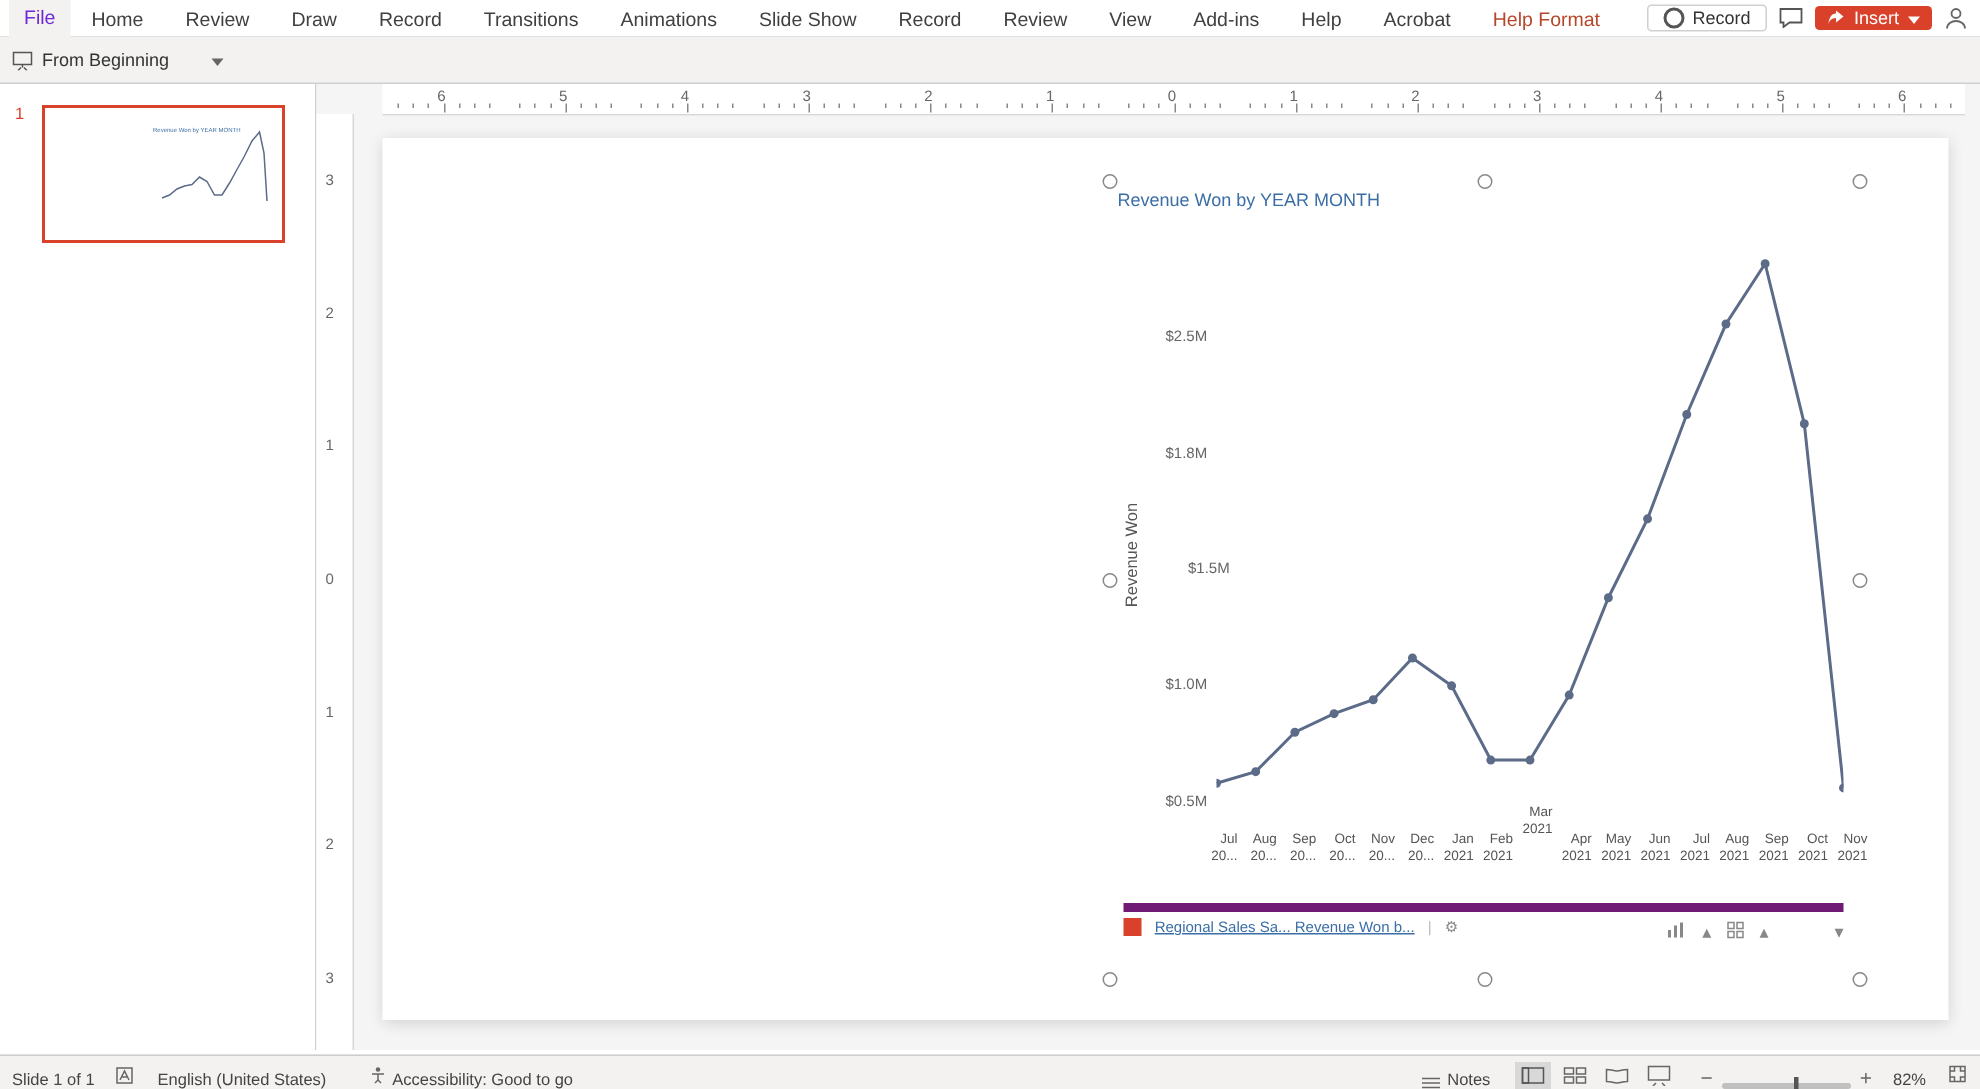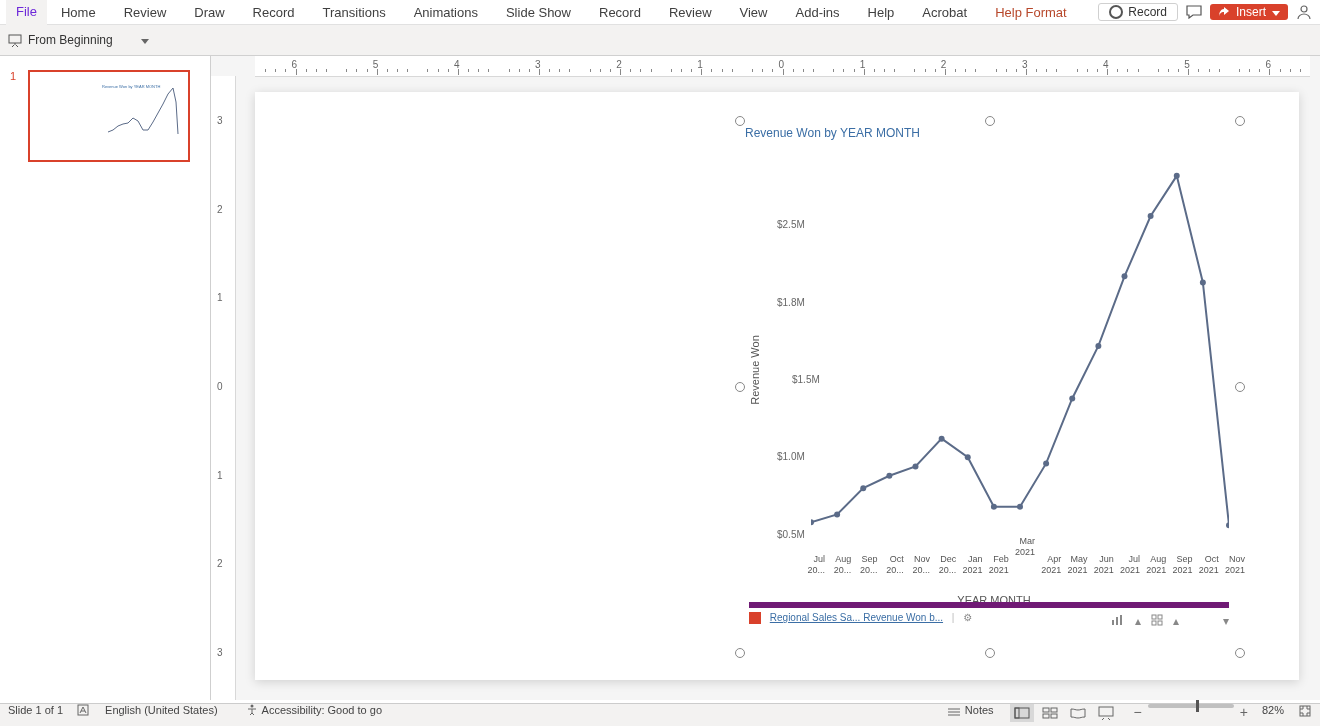--- a/index.html
+++ b/index.html
@@ -42,21 +42,21 @@
   .plot{position:absolute;left:56px;top:0;right:4px;bottom:42px}
   .plot svg{width:100%;height:100%}
 
   .vis-foot{position:absolute;left:10px;right:10px;bottom:6px;height:34px;border-top:6px solid #701a75;padding-top:4px;font-size:10px;color:#777}
   .vis-foot .fname{color:#3b6ea5;text-decoration:underline;font-size:10px}
   .vis-foot .ficon{display:inline-block;width:12px;height:12px;background:#d9412b;vertical-align:middle;margin-right:6px}
   .vis-foot .ctrls{position:absolute;right:0;top:6px;display:flex;gap:10px;color:#888;font-size:12px}
 
   .handle{position:absolute;width:8px;height:8px;background:#fff;border:1px solid #888;border-radius:50%}
 
-  .status{position:absolute;left:0;right:0;bottom:0;height:22px;border-top:1px solid #ccc;background:#f3f2f1;display:flex;align-items:flex-start;font-size:11px;color:#444;padding:0 8px}
+  .status{position:absolute;left:0;right:0;bottom:0;height:22px;border-top:1px solid #ccc;background:#f3f2f1;display:flex;align-items:flex-end;font-size:11px;color:#444;padding:0 8px}
   .status .sgap{width:14px}
   .status .sflex{flex:1}
   .status .vbtn{width:24px;height:18px;margin:0 2px;display:flex;align-items:center;justify-content:center;color:#666}
   .status .vbtn.active{background:#d8d8d8}
   .zoom-slider{width:86px;height:4px;background:#c0c0c0;position:relative;border-radius:2px;margin:0 6px}
   .zoom-slider .zthumb{position:absolute;top:-4px;width:3px;height:12px;background:#555}
 </style>
 </head>
 <body>
 
@@ -295,21 +295,20 @@
               <div class="xcat" style="left: 252px; top: 388px;">Mar<br>2021</div>
               <div class="xcat" style="left: 278.25px; top: 406px;">Apr<br>2021</div>
               <div class="xcat" style="left: 304.5px; top: 406px;">May<br>2021</div>
               <div class="xcat" style="left: 330.75px; top: 406px;">Jun<br>2021</div>
               <div class="xcat" style="left: 357px; top: 406px;">Jul<br>2021</div>
               <div class="xcat" style="left: 383.25px; top: 406px;">Aug<br>2021</div>
               <div class="xcat" style="left: 409.5px; top: 406px;">Sep<br>2021</div>
               <div class="xcat" style="left: 435.75px; top: 406px;">Oct<br>2021</div>
               <div class="xcat" style="left: 462px; top: 406px;">Nov<br>2021</div>
             </div>
-          <div class="xlabel">YEAR MONTH</div>
         </div>
 
         <div class="vis-foot">
           <span class="ficon"></span>
           <a class="fname">Regional Sales Sa...   Revenue Won b...</a>
           <span style="color:#bbb;margin:0 6px">|</span>
           <span style="color:#888">⚙</span>
           <div class="ctrls">
             <span>
               <svg width="14" height="12" viewBox="0 0 14 12">

